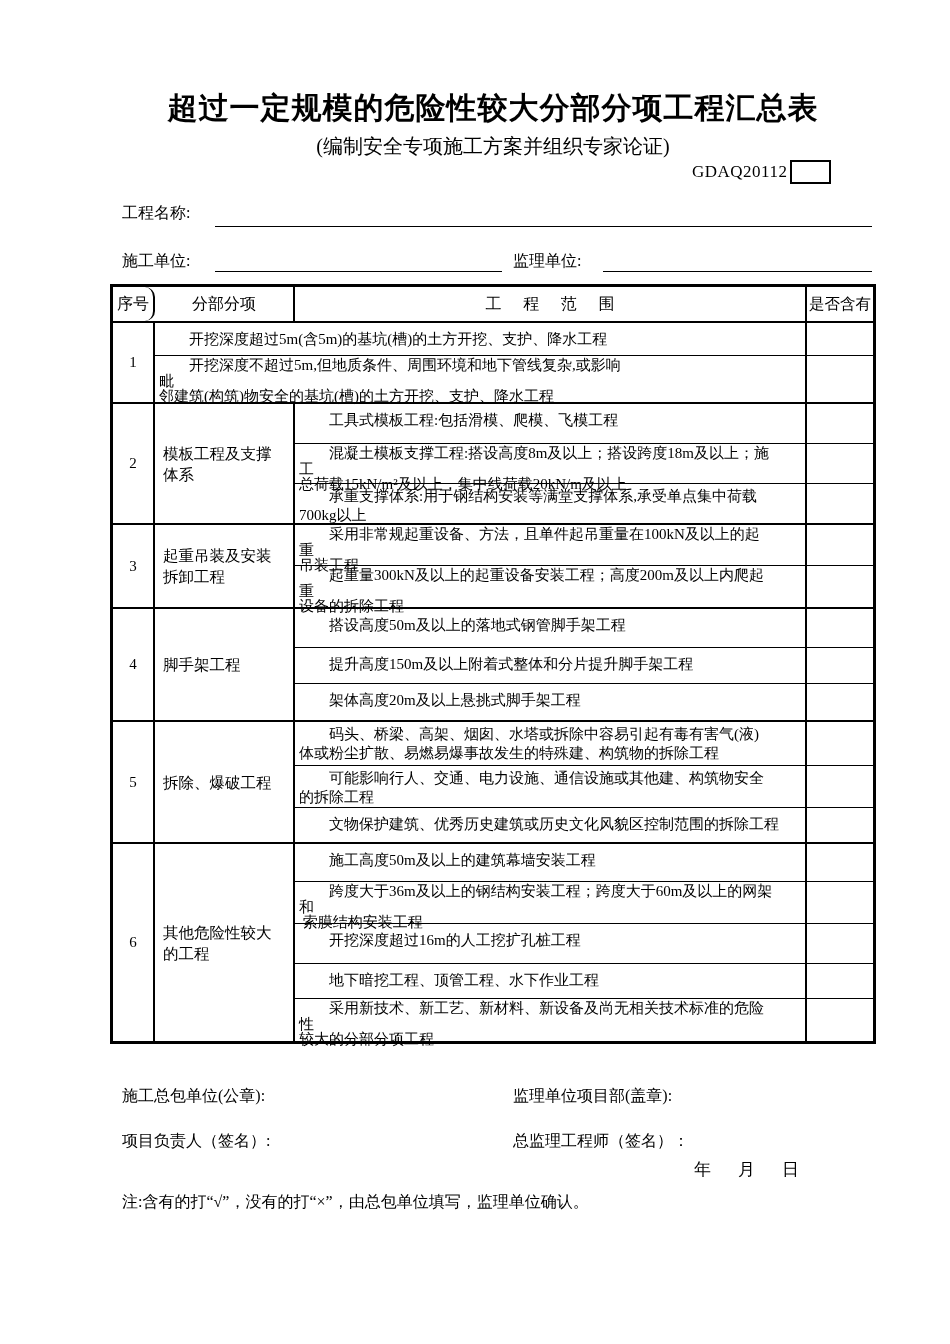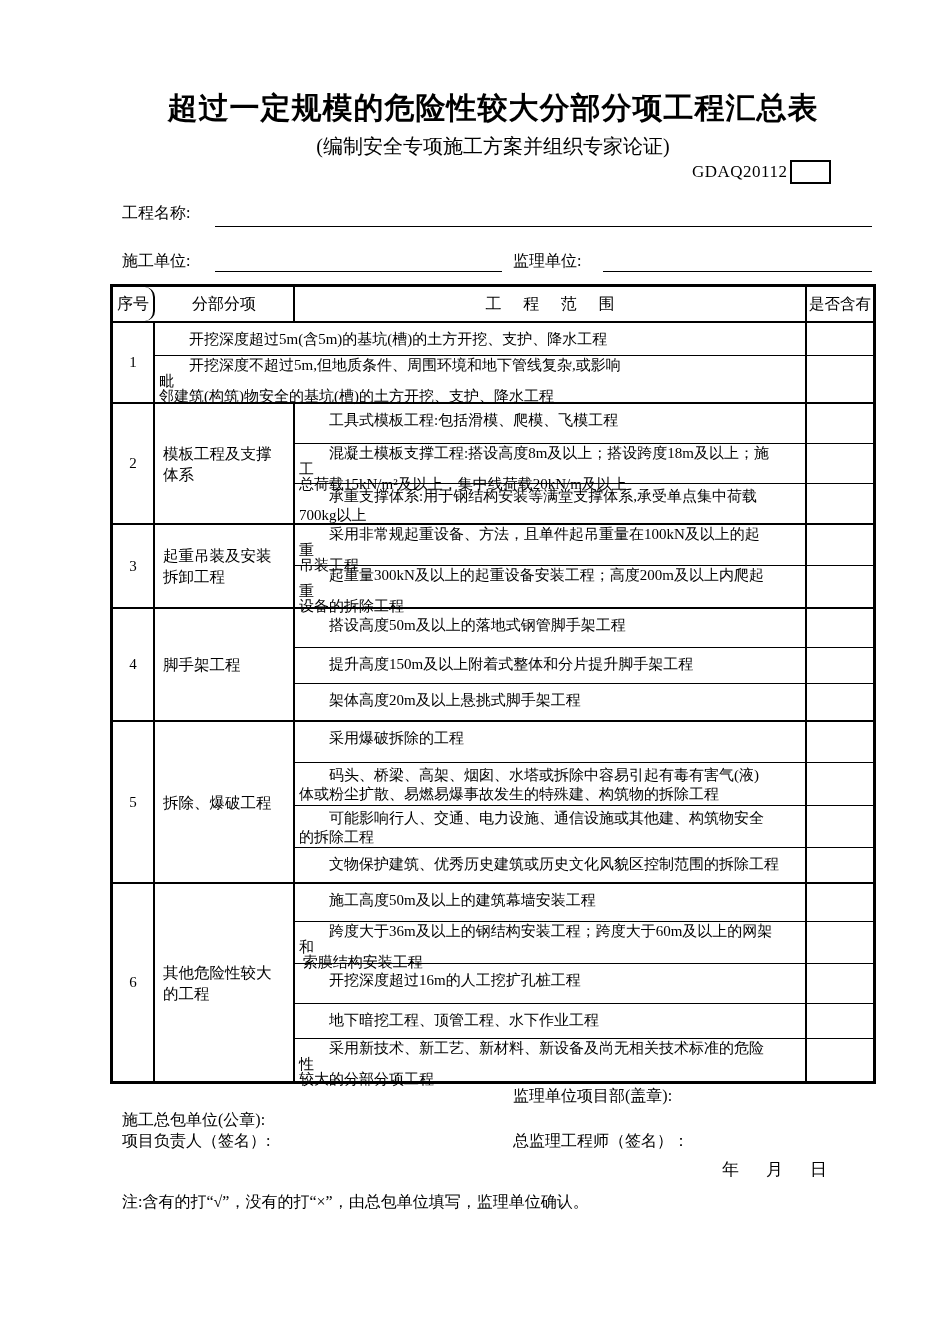--- a/index.html
+++ b/index.html
@@ -182,24 +182,20 @@
       </div>
     </div>
   </div>
 
   <div class="group">
     <div class="c1">5</div>
     <div class="c2">
         <div class="cat">拆除、爆破工程</div>
       </div>
     <div class="subs">
-      <div class="sub" style="height:40px">
-        <div class="scope l1">采用爆破拆除的工程</div>
-        <div class="yes"></div>
-      </div>
       <div class="sub" style="height:43px">
         <div class="scope l2">码头、桥梁、高架、烟囱、水塔或拆除中容易引起有毒有害气(液)
 体或粉尘扩散、易燃易爆事故发生的特殊建、构筑物的拆除工程</div>
         <div class="yes"></div>
       </div>
       <div class="sub" style="height:42px">
         <div class="scope l2">可能影响行人、交通、电力设施、通信设施或其他建、构筑物安全
 的拆除工程</div>
         <div class="yes"></div>
       </div>
@@ -239,21 +235,21 @@
         <div class="scope l3">采用新技术、新工艺、新材料、新设备及尚无相关技术标准的危险
 性
 较大的分部分项工程</div>
         <div class="yes"></div>
       </div>
     </div>
   </div>
 
 </div>
 
-<div class="abs foot" style="left:122px; top:1086px;margin-top:24px;">施工总包单位(公章):</div>
+<div class="abs foot" style="left:122px; top:1086px;">施工总包单位(公章):</div>
 <div class="abs foot" style="left:513px; top:1086px;">监理单位项目部(盖章):</div>
 
 <div class="abs foot" style="left:122px; top:1131px;">项目负责人（签名）:</div>
 <div class="abs foot" style="left:513px; top:1131px;">总监理工程师（签名）：</div>
 
-<div class="abs date" style="left:722px; top:1158px;">年　月　日</div>
+<div class="abs date" style="left:694px; top:1158px;">年　月　日</div>
 
 <div class="abs note" style="left:122px; top:1192px;">注:含有的打“√”，没有的打“×”，由总包单位填写，监理单位确认。</div>
 
 </body></html>

